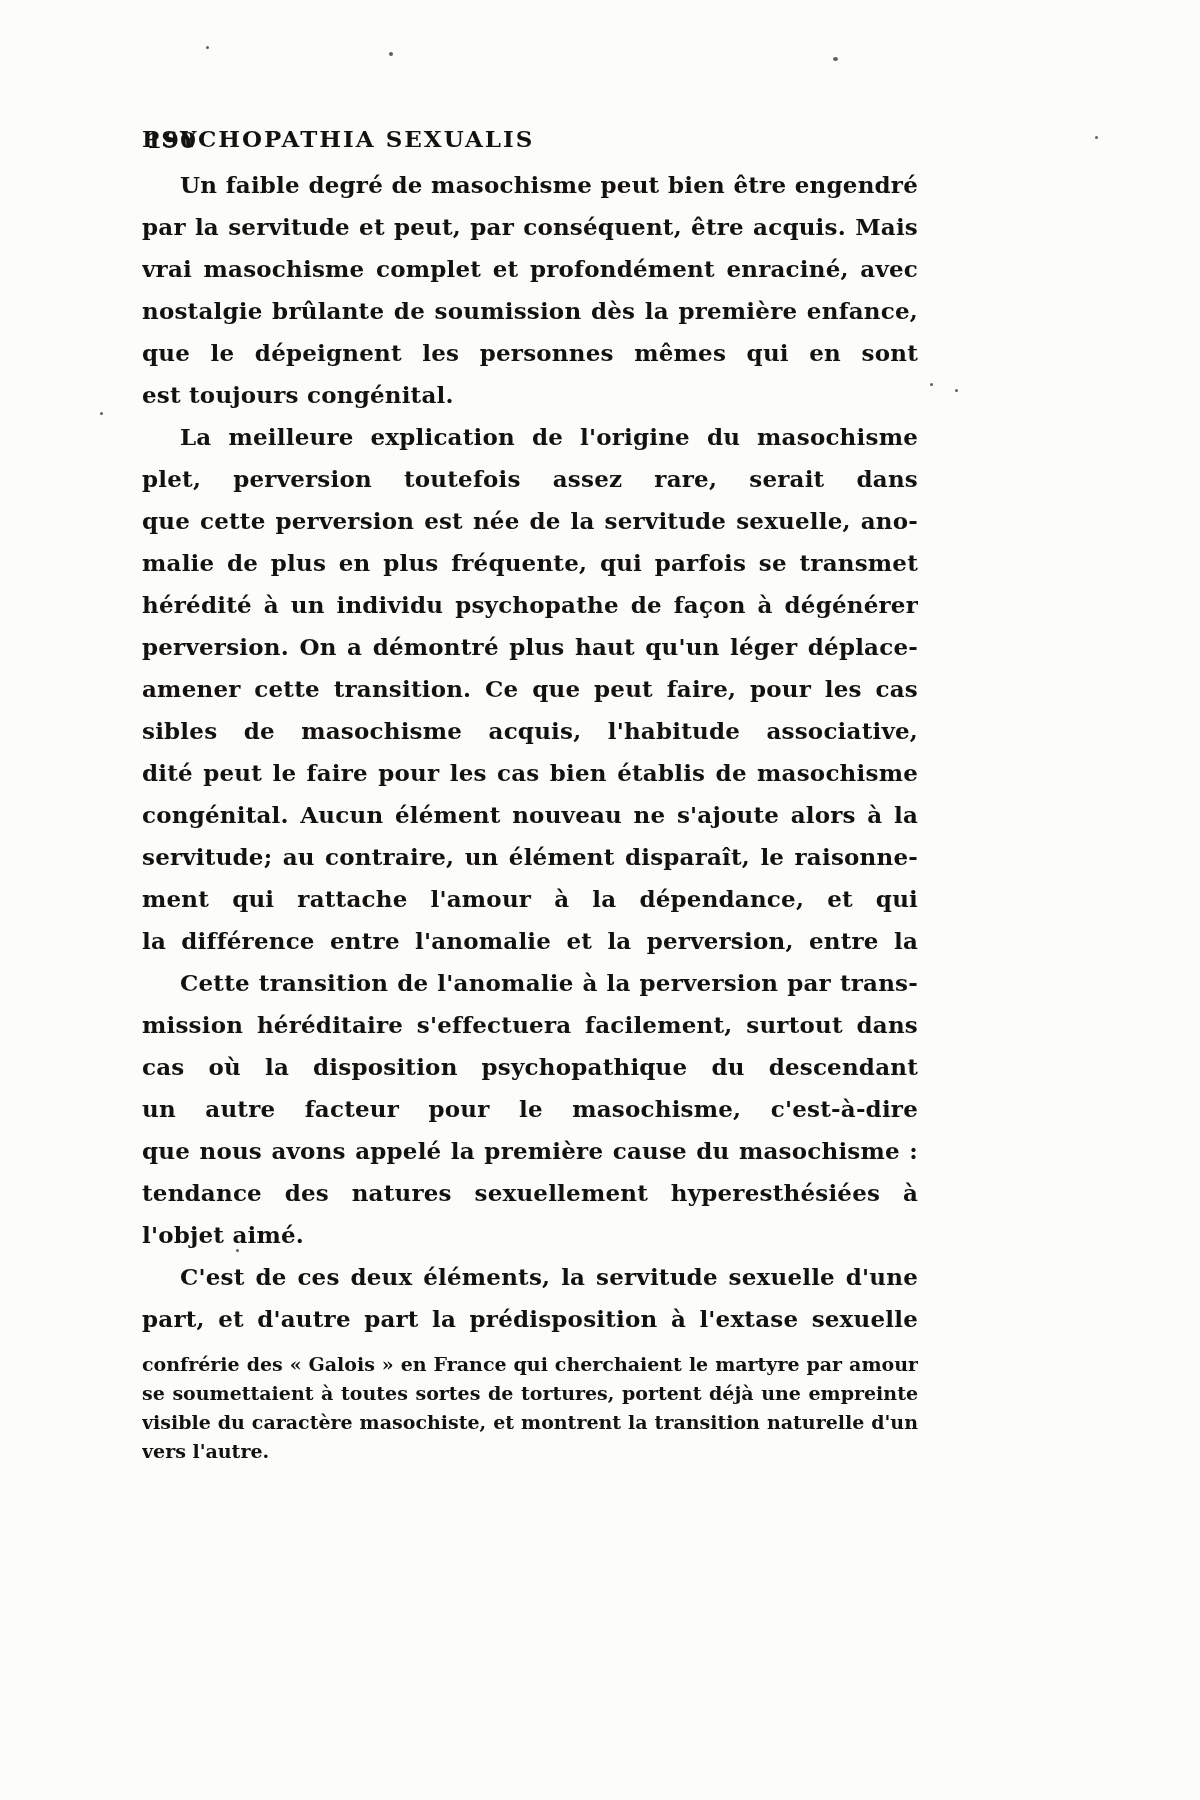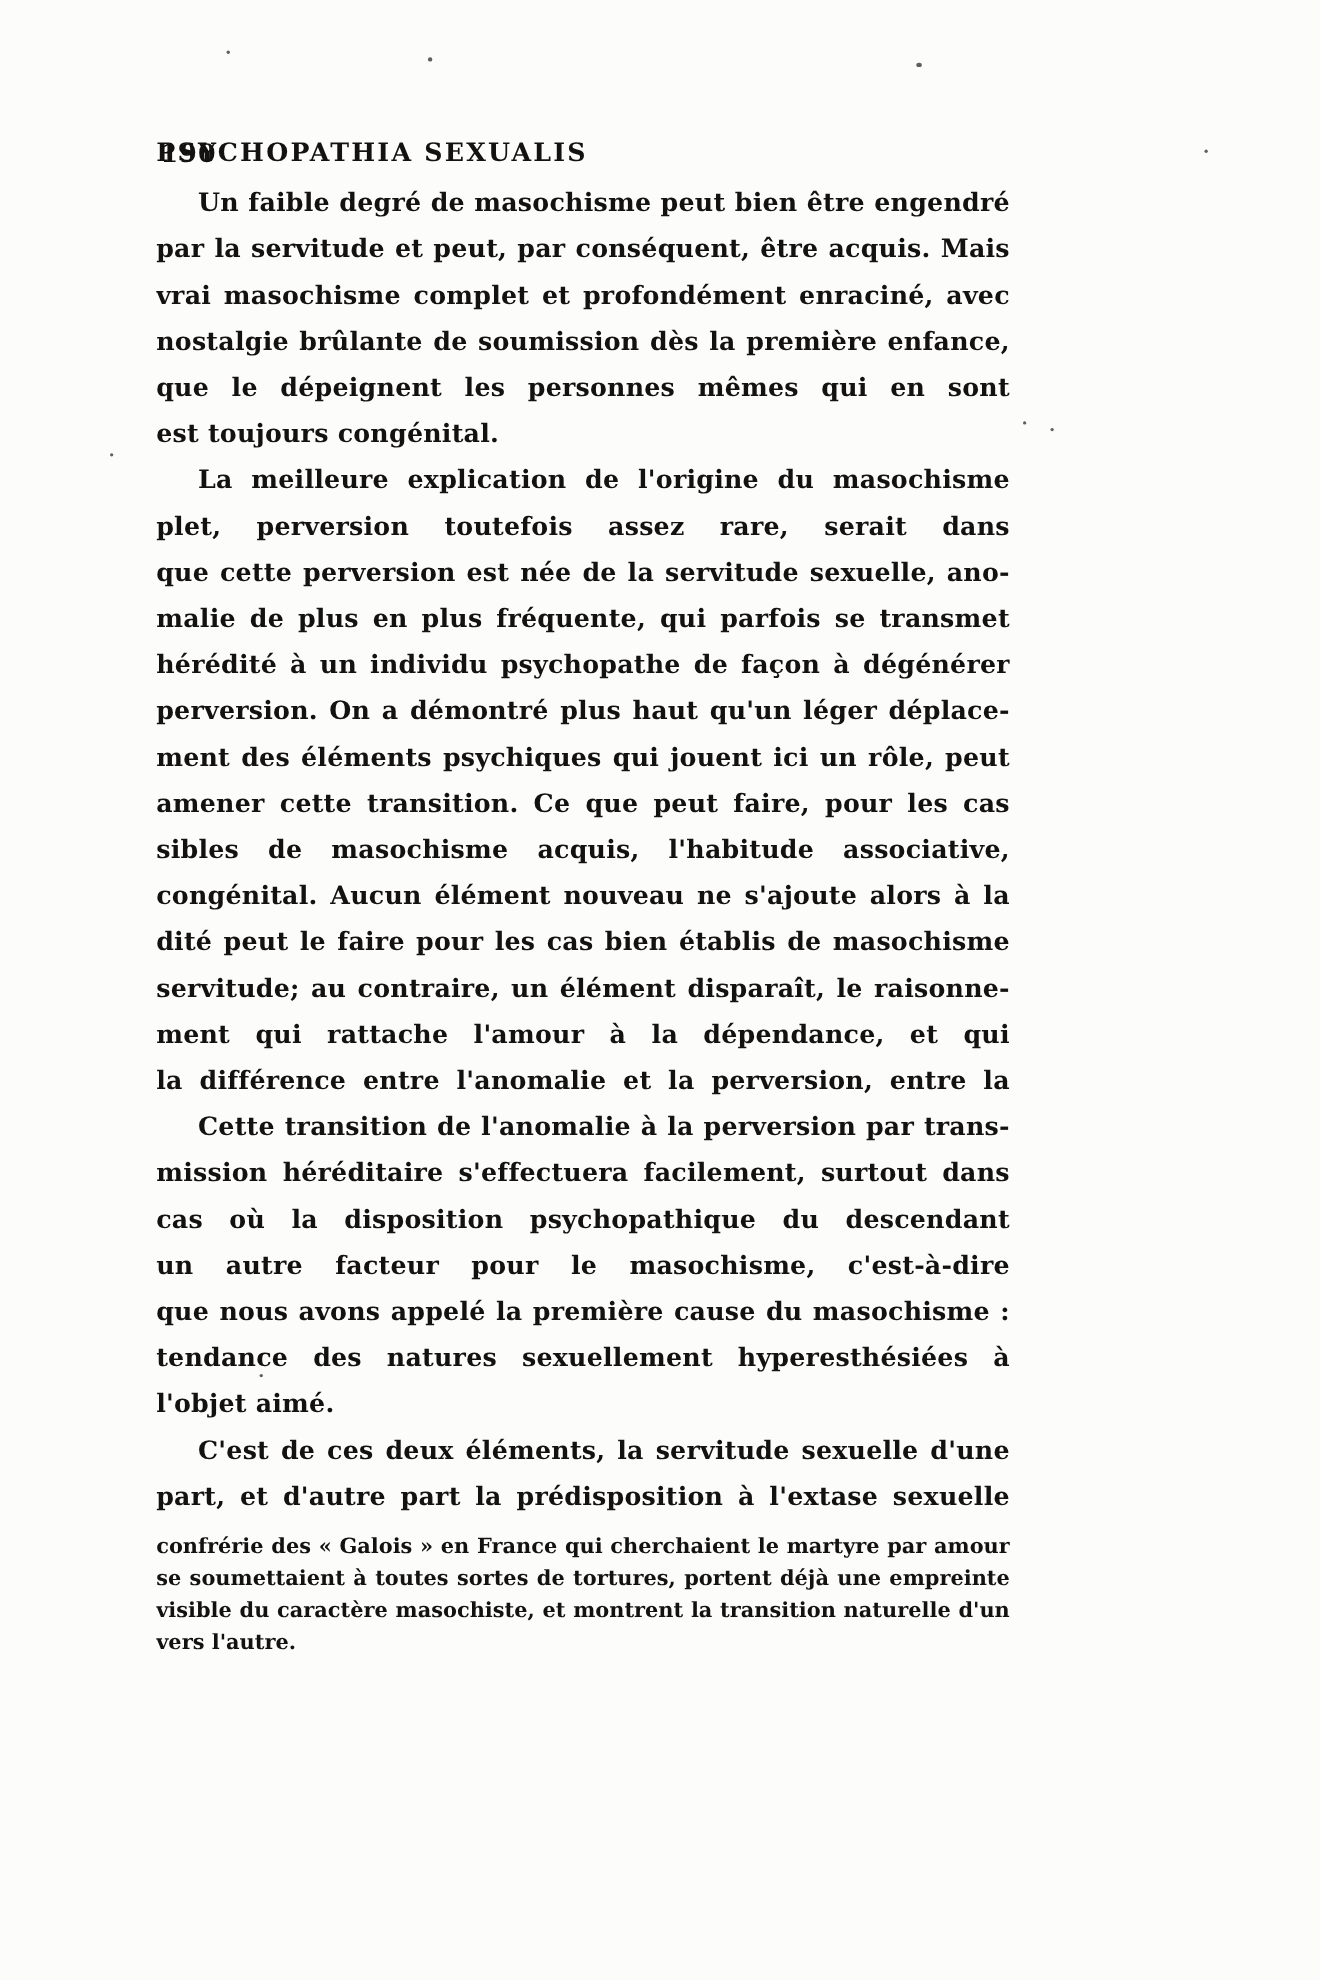--- a/index.html
+++ b/index.html
@@ -102,25 +102,24 @@
           <div class="line">que le dépeignent les personnes mêmes qui en sont atteintes,</div>
           <div class="line endline">est toujours congénital.</div>
         </div>
         <div class="para">
           <div class="line indent">La meilleure explication de l'origine du masochisme com-</div>
           <div class="line">plet, perversion toutefois assez rare, serait dans l'hypothèse</div>
           <div class="line">que cette perversion est née de la servitude sexuelle, ano-</div>
           <div class="line">malie de plus en plus fréquente, qui parfois se transmet par</div>
           <div class="line">hérédité à un individu psychopathe de façon à dégénérer en</div>
           <div class="line">perversion. On a démontré plus haut qu'un léger déplace-</div>
-          <div class="line">ment des éléments psychiques qui jouent ici un rôle, peut</div>
           <div class="line">amener cette transition. Ce que peut faire, pour les cas pos-</div>
           <div class="line">sibles de masochisme acquis, l'habitude associative, l'héré-</div>
+          <div class="line">dité peut le faire pour les cas bien établis de masochisme</div>
           <div class="line">congénital. Aucun élément nouveau ne s'ajoute alors à la</div>
-          <div class="line">dité peut le faire pour les cas bien établis de masochisme</div>
           <div class="line">servitude; au contraire, un élément disparaît, le raisonne-</div>
           <div class="line">ment qui rattache l'amour à la dépendance, et qui constitue</div>
           <div class="line">la différence entre l'anomalie et la perversion, entre la ser-</div>
         </div>
         <div class="para">
           <div class="line indent">Cette transition de l'anomalie à la perversion par trans-</div>
           <div class="line">mission héréditaire s'effectuera facilement, surtout dans le</div>
           <div class="line">cas où la disposition psychopathique du descendant fournit</div>
           <div class="line">un autre facteur pour le masochisme, c'est-à-dire l'élément</div>
           <div class="line">que nous avons appelé la première cause du masochisme : la</div>

